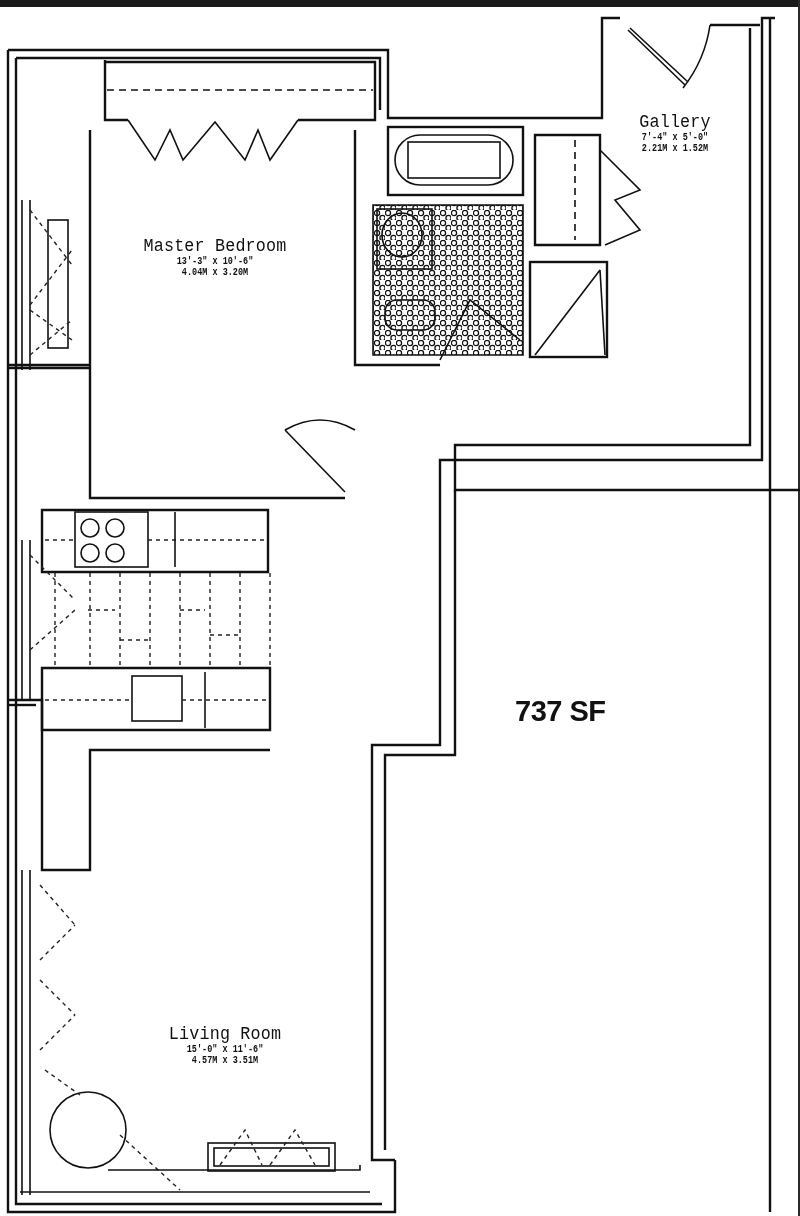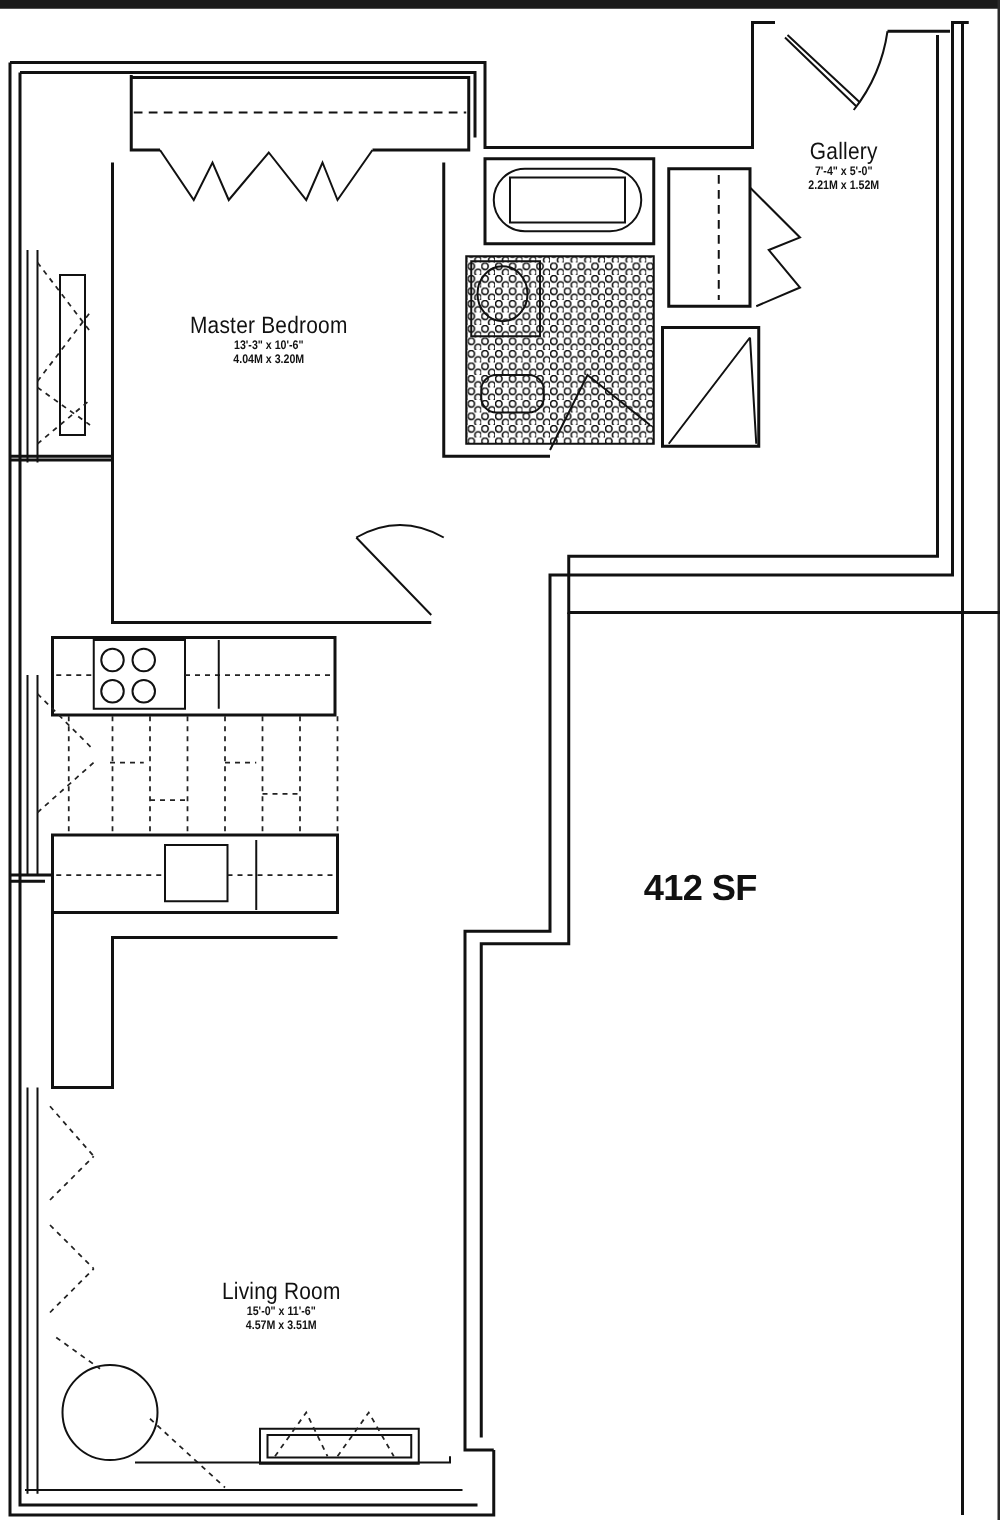--- a/index.html
+++ b/index.html
@@ -5,21 +5,21 @@
   html, body { margin:0; padding:0; }
   body { width:800px; height:1216px; background:#ffffff; position:relative; overflow:hidden; font-family:"DejaVu Sans", sans-serif; }
   .topbar { position:absolute; left:0; top:0; width:800px; height:7px; background:#1b1b1b; }
   .rightbar { position:absolute; right:0; top:0; width:2px; height:1216px; background:#2a2a2a; }
   svg.plan { position:absolute; left:0; top:0; }
   .wall { fill:none; stroke:#111; stroke-width:2.4; stroke-linejoin:miter; }
   .thin { fill:none; stroke:#111; stroke-width:1.6; }
   .dash { fill:none; stroke:#111; stroke-width:1.6; stroke-dasharray:7 5; }
   .dash2 { fill:none; stroke:#222; stroke-width:1.4; stroke-dasharray:4 4; }
   .tile { fill:url(#hex); stroke:#111; stroke-width:1.6; }
-  .label { position:absolute; text-align:center; color:#111; font-family:Liberation Sans, sans-serif; }
+  .label { position:absolute; text-align:center; color:#111; font-family:Liberation Mono, monospace; }
   .room-name { font-size:19px; letter-spacing:0.2px; line-height:20px; transform:scaleX(0.88); transform-origin:center; }
   .room-dim { font-size:10px; line-height:11px; font-weight:bold; transform:scaleX(0.85); transform-origin:center; }
   .area { position:absolute; left:515px; top:695px; font-family:"Liberation Sans", sans-serif; font-weight:bold; font-size:29px; color:#111; letter-spacing:-0.5px; }
 </style>
 </head>
 <body>
 
 <div class="topbar"></div>
 <div class="rightbar"></div>
 
@@ -120,31 +120,31 @@
     <circle class="thin" cx="88" cy="1130" r="38" fill="#fff"></circle>
     <path class="dash2" d="M40 885 L75 925 M40 960 L75 925 M40 980 L75 1015 M40 1050 L75 1015 M45 1070 L80 1095 M120 1135 L180 1190"></path>
     <path class="thin" d="M108 1170 H360 V1165"></path>
     <rect class="thin" x="208" y="1143" width="127" height="28"></rect>
     <rect class="thin" x="214" y="1148" width="115" height="18"></rect>
     <path class="dash2" d="M220 1165 L245 1130 L262 1165 M270 1165 L295 1130 L315 1165"></path>
     <path class="thin" d="M20 1192 H370"></path>
   </g>
 </svg>
 
-<div class="label" style="left:100px; top:251px; width:230px;">
+<div class="label" style="left:100px; top:236px; width:230px;">
   <div class="room-name">Master Bedroom</div>
   <div class="room-dim">13'-3" x 10'-6"</div>
   <div class="room-dim">4.04M x 3.20M</div>
 </div>
 
 <div class="label" style="left:615px; top:112px; width:120px;">
   <div class="room-name">Gallery</div>
   <div class="room-dim">7'-4" x 5'-0"</div>
   <div class="room-dim">2.21M x 1.52M</div>
 </div>
 
 <div class="label" style="left:120px; top:1024px; width:210px;">
   <div class="room-name">Living Room</div>
   <div class="room-dim">15'-0" x 11'-6"</div>
   <div class="room-dim">4.57M x 3.51M</div>
 </div>
 
-<div class="area">412 SF</div>
+<div class="area">737 SF</div>
 
 </body></html>

